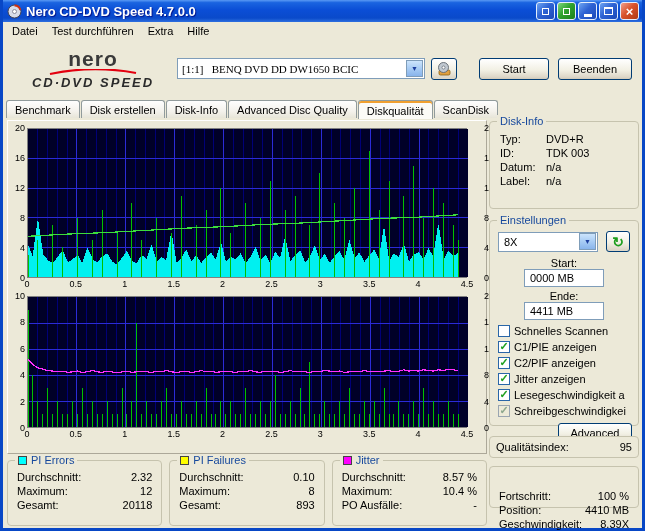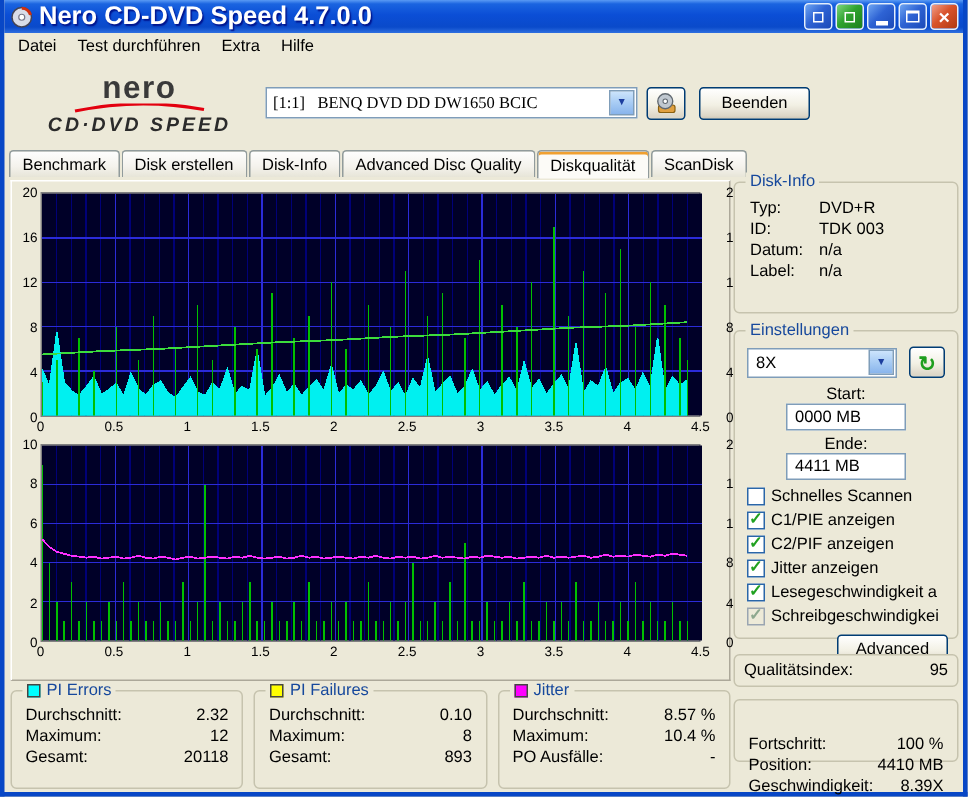--- a/index.html
+++ b/index.html
@@ -11,21 +11,21 @@
     border:3px solid #0847C6; border-top:none;
     background:#ECE9D8; font-size:11px; color:#000;
   }
 
   
   .titlebar {
     height:22px; display:flex; align-items:center; padding:0 3px 0 4px;
     background:linear-gradient(180deg,#5A9AF4 0%,#1A64E0 12%,#0B4ED6 45%,#0A4ACA 82%,#2E6FE0 100%);
   }
   .app-icon { width:15px; height:15px; margin-right:4px; flex:0 0 auto; }
-  .title { color:#fff; font-weight:bold; font-size:17px; text-shadow:1px 1px 1px #00138C; flex:1 1 auto; white-space:nowrap; overflow:hidden; }
+  .title { color:#fff; font-weight:bold; font-size:13px; text-shadow:1px 1px 1px #00138C; flex:1 1 auto; white-space:nowrap; overflow:hidden; }
   .tb-buttons { display:flex; gap:2px; }
   .tbbtn {
     width:19px; height:18px; border-radius:3px; border:1px solid #E4EEFC;
     display:flex; align-items:center; justify-content:center; cursor:default;
     background:linear-gradient(135deg,#6EA5F2,#2E63D4 45%,#1B49B8); color:#fff;
   }
   .tbbtn.extra2 { background:linear-gradient(135deg,#7FD67F,#2FA32F 45%,#1B7F1B); }
   .tbbtn.close { background:linear-gradient(135deg,#F1A08B,#D9532B 45%,#B03A12); font-weight:bold; font-size:13px; line-height:1; }
   .tbbtn .bar { width:8px; height:3px; background:#fff; margin-top:8px; }
   .tbbtn .box { width:9px; height:8px; border:1px solid #fff; border-top-width:2px; }
@@ -187,20 +187,21 @@
       <span class="combo-text">[1:1]   BENQ DVD DD DW1650 BCIC</span>
       <span class="combo-arrow">▼</span>
     </span>
     <span class="tool-btn">
       <svg width="16" height="16" viewBox="0 0 16 16">
         <rect x="3" y="9" width="11" height="5" rx="1.5" fill="#E0A040" stroke="#8A6010" stroke-width="0.8"></rect>
         <circle cx="7.5" cy="6.5" r="5" fill="#C0C8D0" stroke="#606870" stroke-width="0.9"></circle>
         <circle cx="7.5" cy="6.5" r="1.5" fill="#fff" stroke="#606870" stroke-width="0.7"></circle>
       </svg>
     </span>
+    <span class="xpbtn btn-start">Start</span>
     <span class="xpbtn btn-quit">Beenden</span>
   </div>
 
   <div class="tabs">
     <span class="tab">Benchmark</span>
     <span class="tab">Disk erstellen</span>
     <span class="tab">Disk-Info</span>
     <span class="tab">Advanced Disc Quality</span>
     <span class="tab active">Diskqualität</span>
     <span class="tab">ScanDisk</span>

